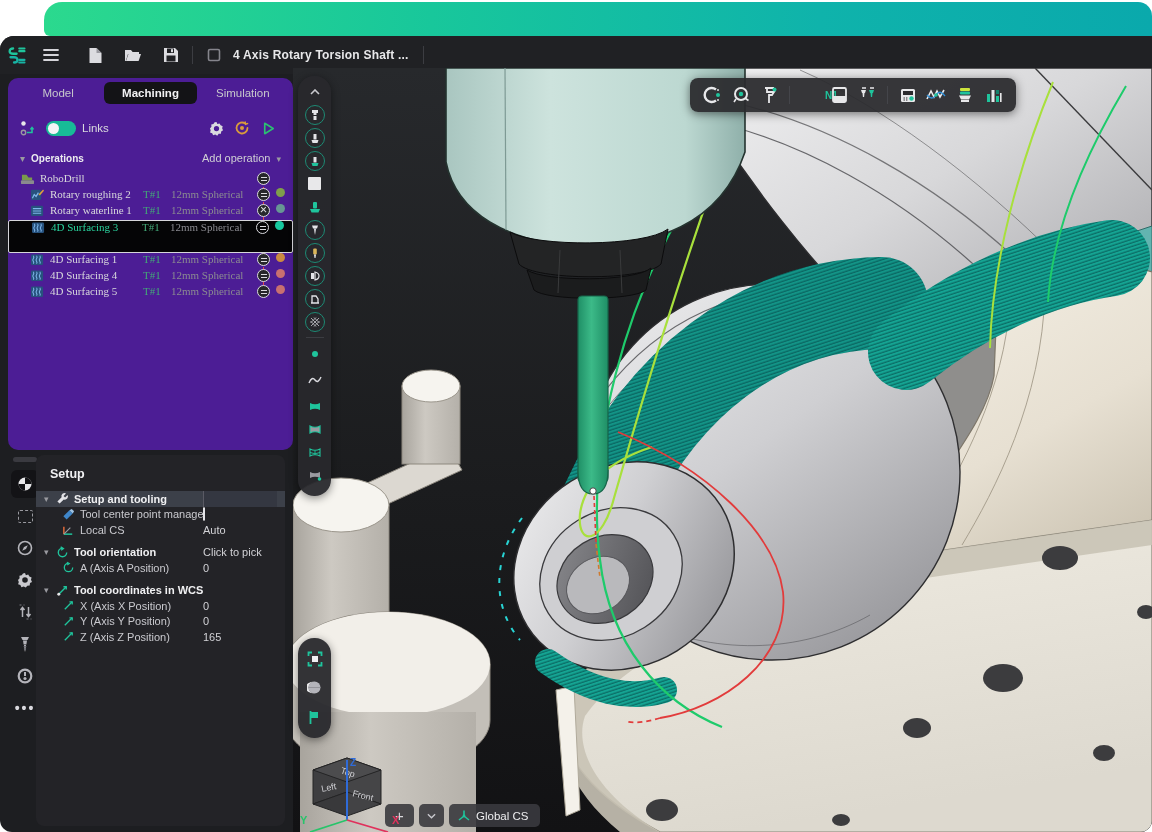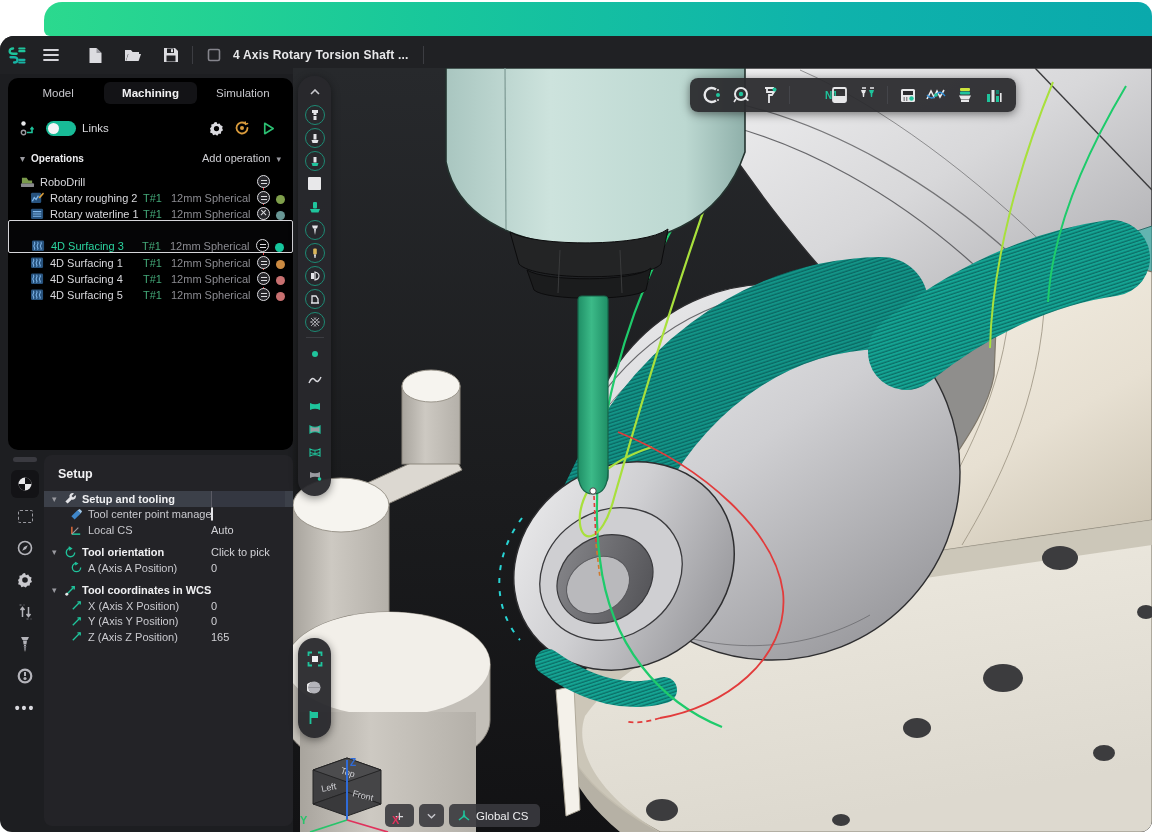--- a/index.html
+++ b/index.html
@@ -14,42 +14,42 @@
   .main { position:absolute; left:0; right:0; top:36px; bottom:0; background:#1d1e21;
     border-radius:14px 0 12px 12px; overflow:hidden; }
 
   
   .titlebar { position:absolute; left:0; top:0; width:100%; height:38px; background:#202124; display:flex; align-items:center; }
   .tb-icon { width:26px; height:26px; display:flex; align-items:center; justify-content:center; border-radius:5px; cursor:pointer; flex:0 0 auto; }
   .tb-sep { width:1px; height:18px; background:#3c3d42; margin:0 8px; }
   .doc-title { color:#e8e8ea; font-size:12px; font-weight:700; letter-spacing:.2px; white-space:nowrap; }
 
   
-  .panel { position:absolute; background:#000000; border-radius:10px; }
+  .panel { position:absolute; background:#4c1d95; border-radius:10px; }
 
   
   .tabs { display:flex; align-items:center; height:30px; padding:3px 4px; }
   .tab { flex:1; text-align:center; font-size:11.5px; color:#c7c7cc; padding:5px 0; border-radius:6px; cursor:pointer; }
   .tab.active { background:#131316; color:#f2f2f4; font-weight:700; }
 
   
   .links-row { display:flex; align-items:center; height:28px; padding:0 12px; margin-top:6px; }
   .toggle { width:30px; height:15px; border-radius:8px; background:#18bb97; position:relative; margin:0 6px 0 10px; cursor:pointer; }
   .toggle .knob { position:absolute; left:2px; top:2px; width:11px; height:11px; border-radius:50%; background:#f4f4f6; }
   .links-label { color:#d9d9dd; font-size:11.5px; }
 
   
   .ops-header { display:flex; align-items:center; padding:10px 12px 4px 12px; }
   .chev { color:#9a9aa0; font-size:10px; margin-right:6px; }
   .ops-title { color:#ececef; font-weight:700; font-size:10px; flex:1; }
   .add-op { color:#cfcfd4; font-size:11px; cursor:pointer; }
   .add-op .caret { font-size:9px; color:#9a9aa0; margin-left:6px; }
   .ops-list { position:relative; padding:4px 0 6px 0; }
   .red-line { position:absolute; right:29px; top:14px; bottom:12px; width:0; border-left:1px dashed #e5484d; }
-  .op-row { display:flex; align-items:flex-end; height:16px; padding:0 8px 0 22px; font-size:11px; position:relative; cursor:pointer; }
+  .op-row { display:flex; align-items:flex-start; height:16px; padding:0 8px 0 22px; font-size:11px; position:relative; cursor:pointer;font-family:Liberation Serif, serif; }
   .op-row.machine { padding-left:12px; }
   .op-ic { width:15px; height:13px; margin-right:5px; flex:0 0 auto; }
   .op-name { color:#d8d8dc; flex:1; white-space:nowrap; overflow:hidden; }
   .op-tool { color:#43a878; width:28px; flex:0 0 auto; }
   .op-desc { color:#8b8b91; width:86px; flex:0 0 auto; }
   .st-circle { width:13px; height:13px; border:1.4px solid #dcdce0; border-radius:50%; position:relative; flex:0 0 auto; margin-right:6px; background:#27272b; z-index:2; }
   .st-circle i { position:absolute; left:2.5px; right:2.5px; height:1.4px; background:#dcdce0; }
   .st-circle i.l1{ top:3.6px; } .st-circle i.l2{ top:6.6px; }
   .st-circle.cross i { width:7px; left:1.6px; top:4.4px; }
   .st-circle.cross i.x1{ transform:rotate(45deg);} .st-circle.cross i.x2{ transform:rotate(-45deg);}
@@ -58,21 +58,21 @@
   .op-row.selected .op-name { color:#2bd49f; }
   .op-row.selected .st-circle { background:#050506; }
 
   
   .rail { position:absolute; left:8px; width:34px; top:419px; bottom:6px; display:flex; flex-direction:column; align-items:center; }
   .rail .drag { width:24px; height:5px; border-radius:3px; background:#3a3a40; margin:2px 0 8px 0; }
   .rail-btn { width:28px; height:28px; display:flex; align-items:center; justify-content:center; border-radius:6px; margin-bottom:4px; cursor:pointer; color:#a9a9af; }
   .rail-btn.active { background:#131316; }
 
   
-  .setup-panel { position:absolute; left:44px; width:249px; top:419px; height:371px; background:#232327; border-radius:8px; overflow:hidden; }
+  .setup-panel { position:absolute; left:36px; width:249px; top:419px; height:371px; background:#232327; border-radius:8px; overflow:hidden; }
   .setup-title { color:#f0f0f2; font-weight:700; font-size:12.5px; padding:12px 0 10px 14px; }
   .srow { display:flex; align-items:center; height:15.5px; font-size:11px; padding-right:8px; }
   .srow .lab { flex:1; display:flex; align-items:center; overflow:hidden; white-space:nowrap; }
   .srow .val { width:74px; flex:0 0 auto; color:#d2d2d6; white-space:nowrap; }
   .srow.section .lab span.t { color:#f0f0f2; font-weight:700; }
   .srow .lab span.t { color:#c9c9ce; }
   .srow.child { padding-left:26px; }
   .srow.section { padding-left:8px; }
   .srow.hl { background:#3c4049; }
   .srow.hl .val { border-left:1px solid #5a5a64; height:100%; display:flex; align-items:center; padding-left:6px; background:#343741; }

